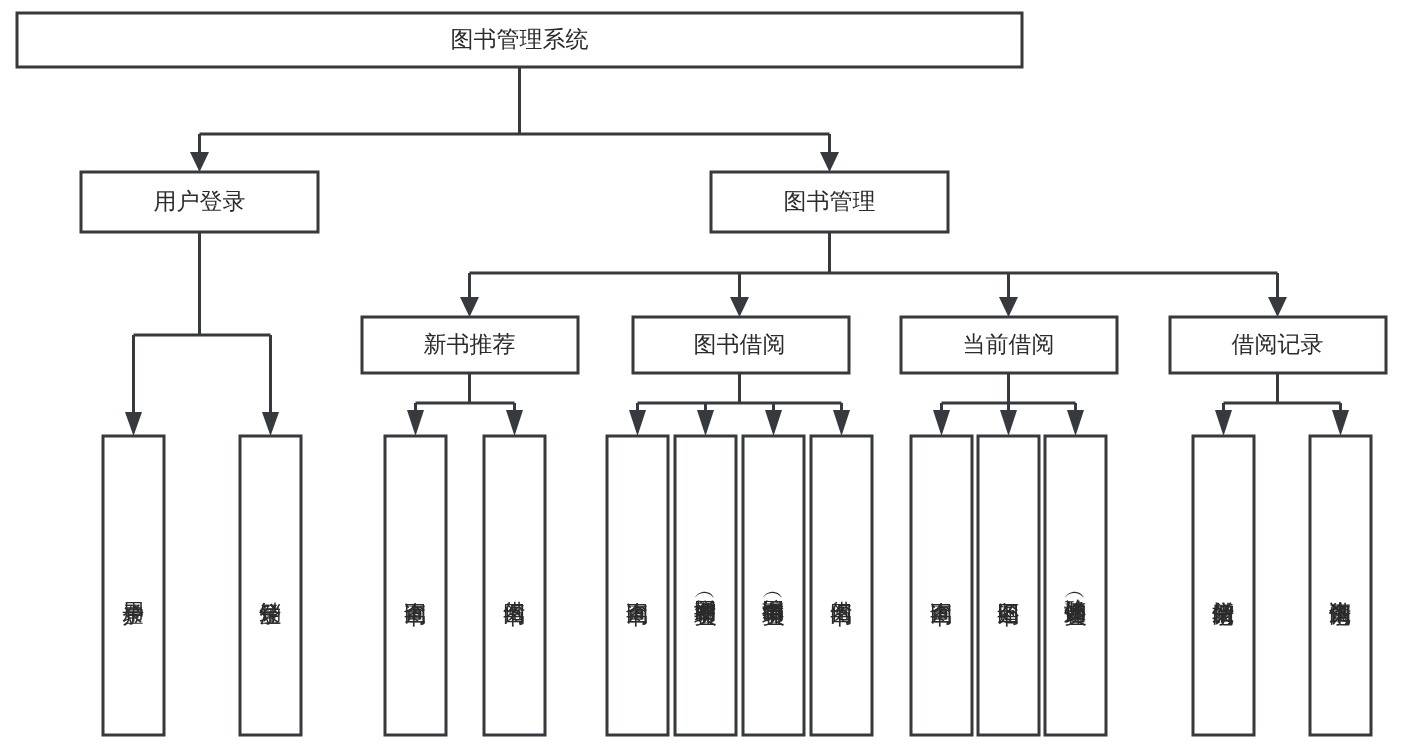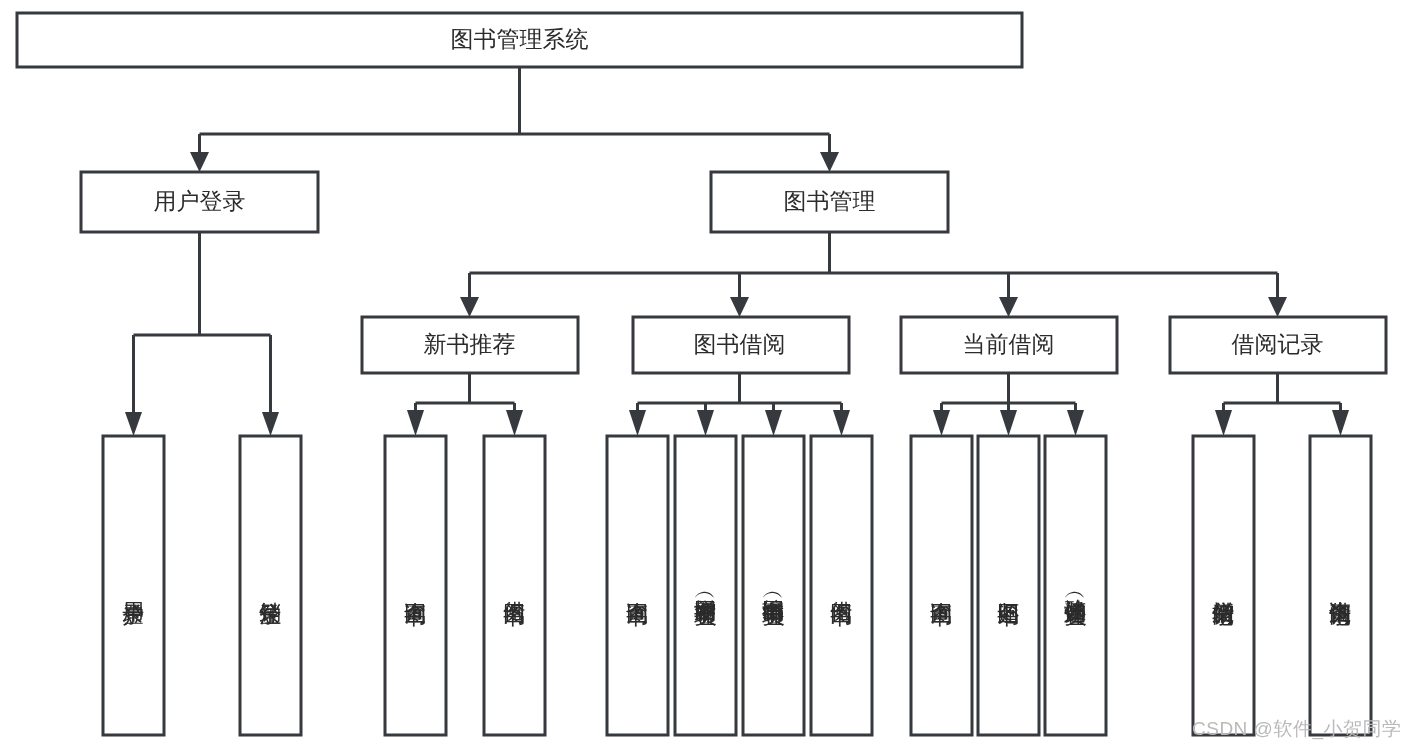--- a/index.html
+++ b/index.html
@@ -187,15 +187,14 @@
   <div class="node-label-v" style="left:607px; top:436px; width:61px; height:299px; display:flex; align-items:center; justify-content:center;">查询图书</div>
   <div class="node-label-v" style="left:675px; top:436px; width:61px; height:299px; display:flex; align-items:center; justify-content:center;">新增图书（管理员）</div>
   <div class="node-label-v" style="left:743px; top:436px; width:61px; height:299px; display:flex; align-items:center; justify-content:center;">编辑图书（管理员）</div>
   <div class="node-label-v" style="left:811px; top:436px; width:61px; height:299px; display:flex; align-items:center; justify-content:center;">借阅图书</div>
   <div class="node-label-v" style="left:911px; top:436px; width:61px; height:299px; display:flex; align-items:center; justify-content:center;">查询图书</div>
   <div class="node-label-v" style="left:978px; top:436px; width:61px; height:299px; display:flex; align-items:center; justify-content:center;">归还图书</div>
   <div class="node-label-v" style="left:1045px; top:436px; width:61px; height:299px; display:flex; align-items:center; justify-content:center;">确认归还（管理员）</div>
   <div class="node-label-v" style="left:1193px; top:436px; width:61px; height:299px; display:flex; align-items:center; justify-content:center;">新增借阅记录</div>
   <div class="node-label-v" style="left:1310px; top:436px; width:61px; height:299px; display:flex; align-items:center; justify-content:center;">查询借阅记录</div>
 
-  <div class="watermark" style="left:1192px; top:716px;">CSDN @软件_小贺同学</div>
 
 </div>
 
 </body></html>

